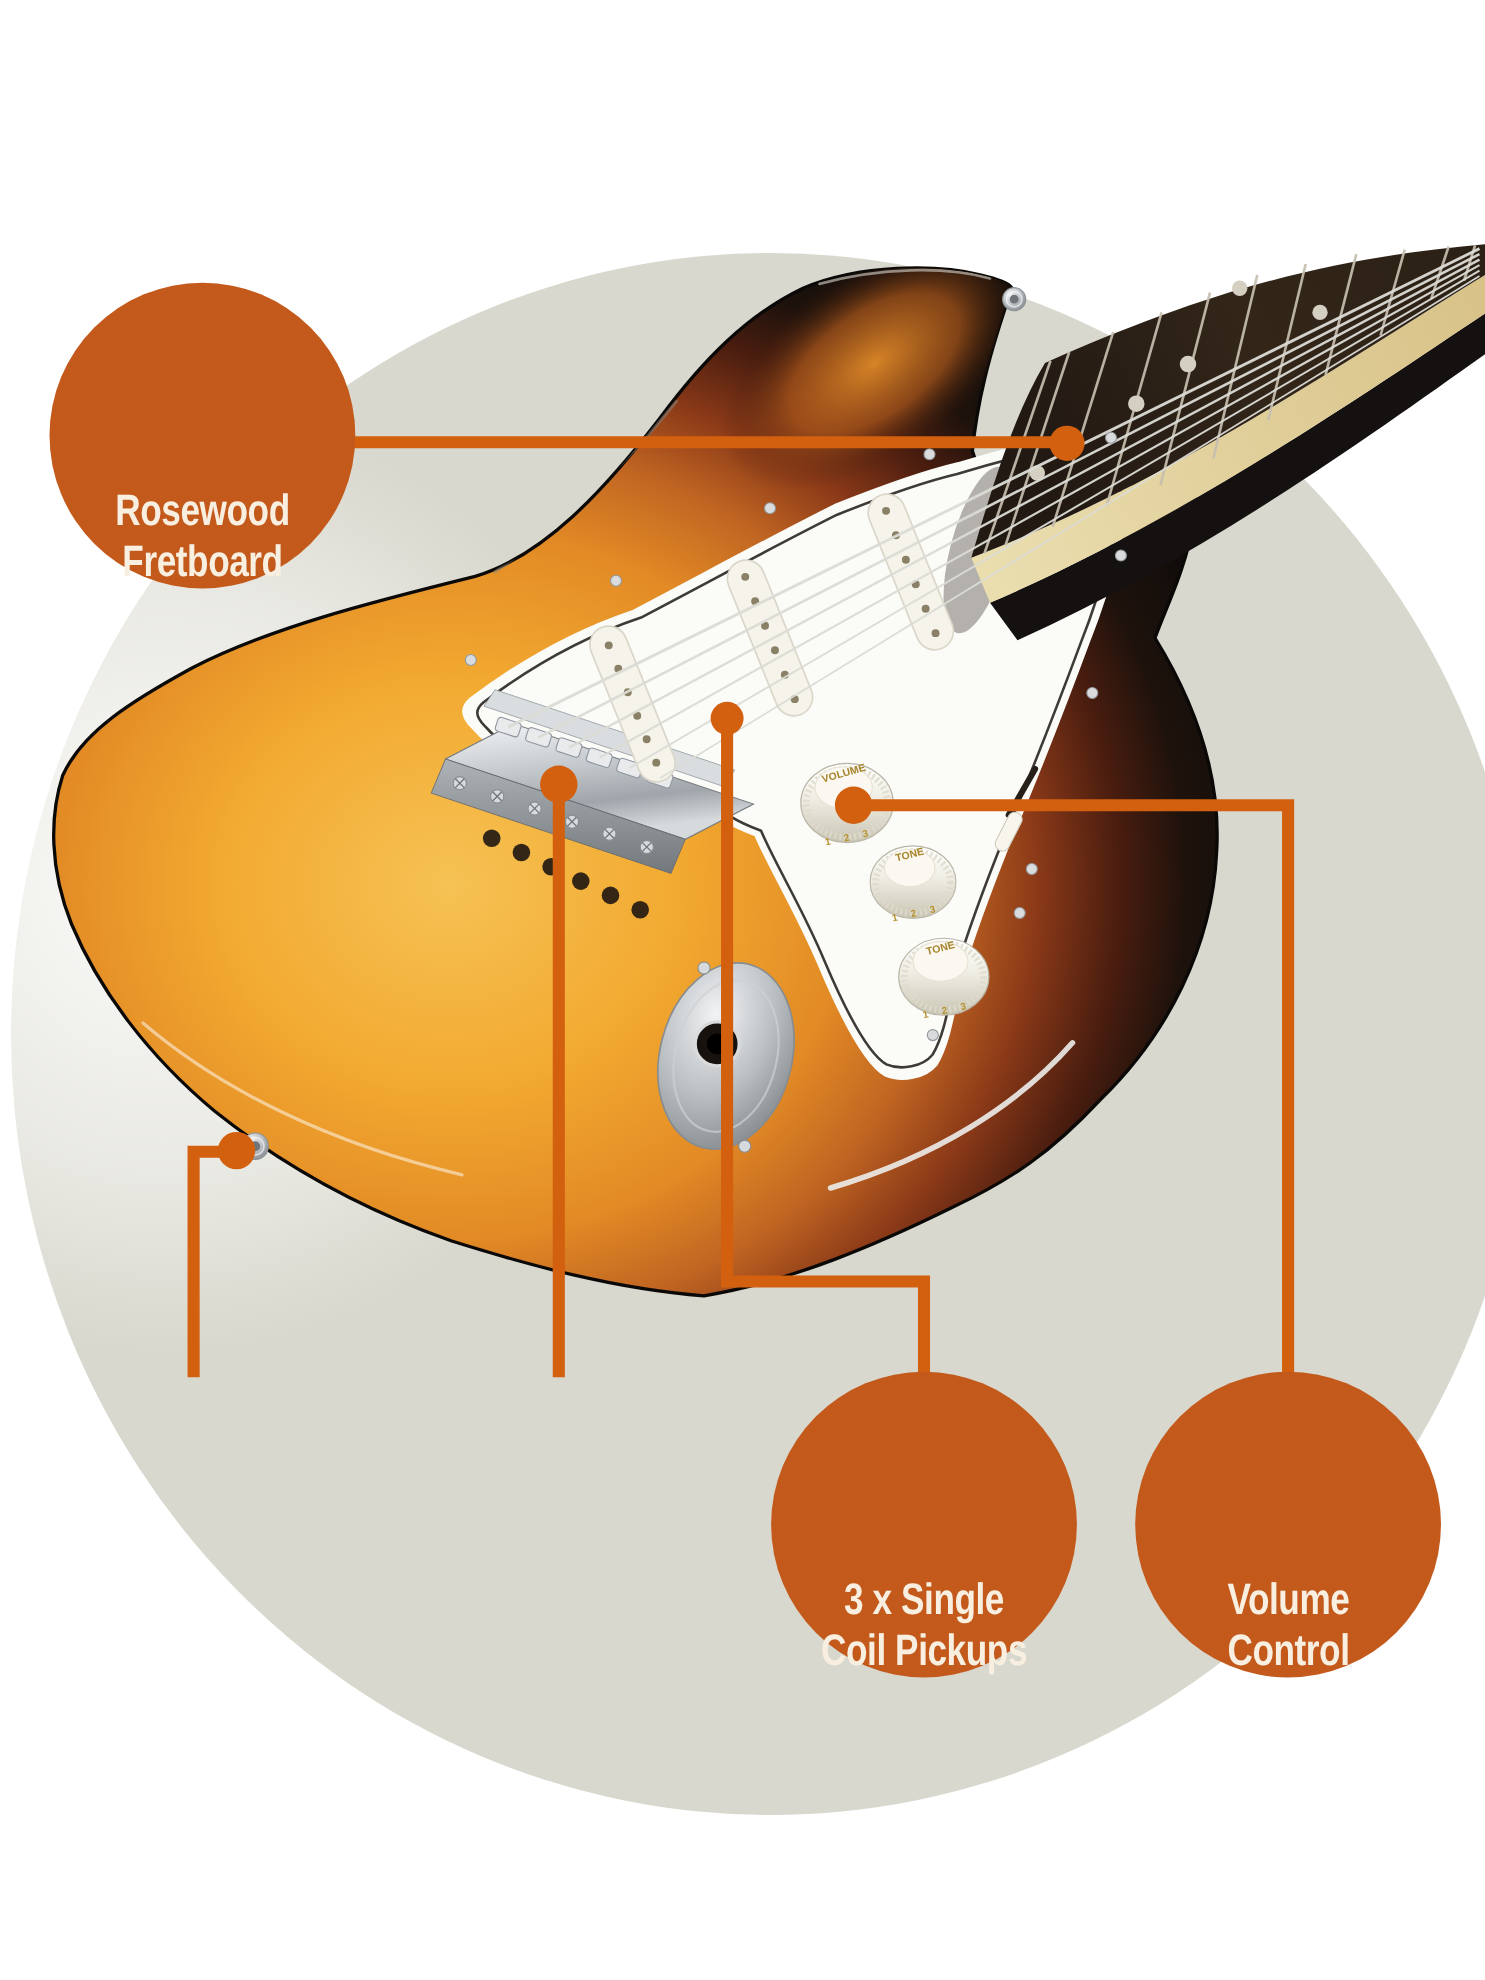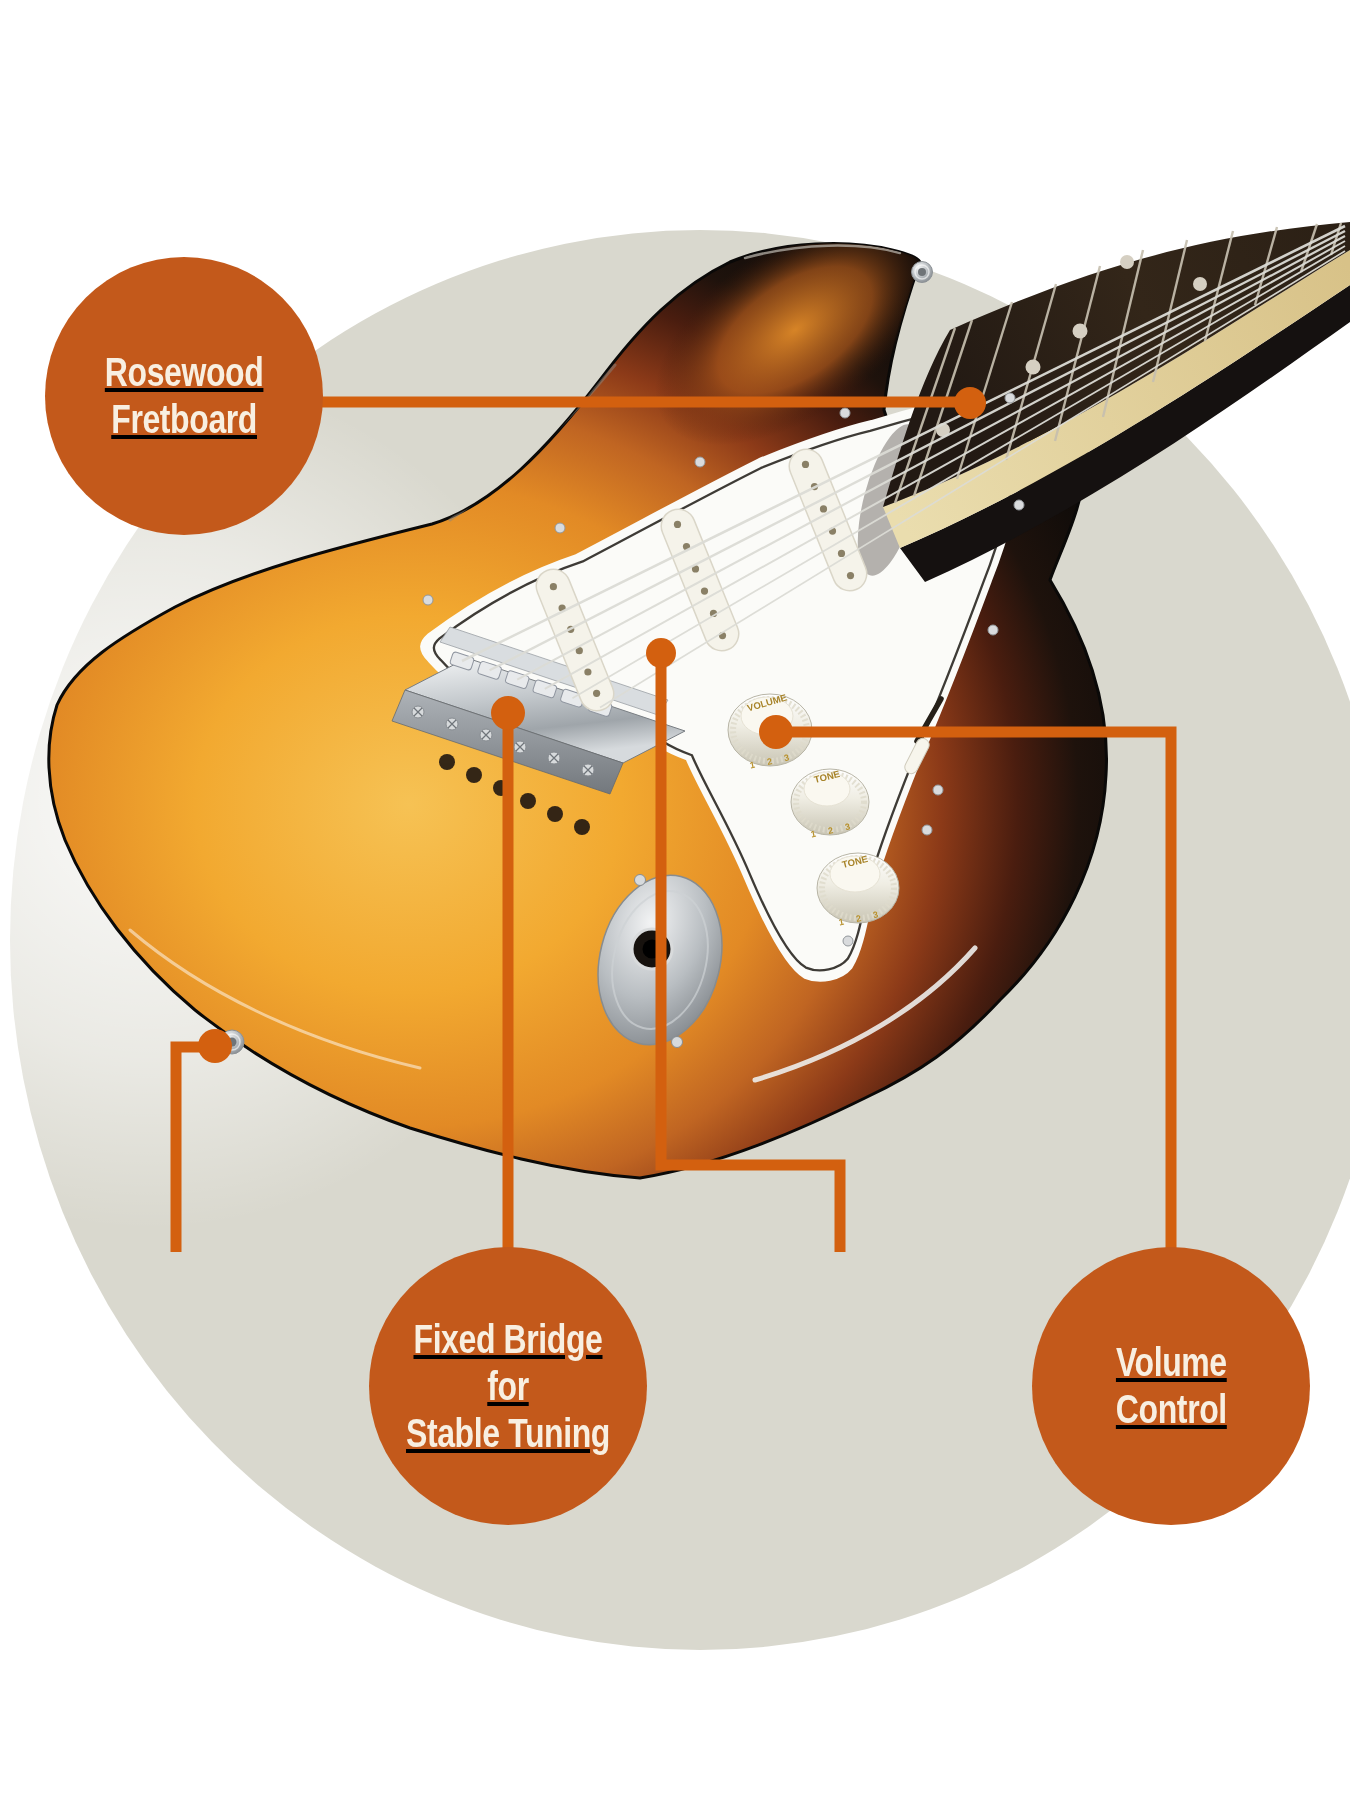--- a/index.html
+++ b/index.html
@@ -5,21 +5,21 @@
   html,body{margin:0;padding:0;}
   #stage{
     position:relative; width:1350px; height:1800px;
     background:#FFFFFF; overflow:hidden;
     font-family:"Liberation Sans", sans-serif;
   }
   #art{position:absolute; left:0; top:0;}
   .callout{
     position:absolute; width:278px; height:278px; border-radius:50%;
     background:var(--accent-circle,#C3591B);
-    display:flex; align-items:center; justify-content:center; text-align:center;text-decoration:underline;
+    display:flex; align-items:flex-end; justify-content:center; text-align:center;
   }
   .callout .txt{
     display:block; white-space:pre-line;
     font-weight:700; font-size:40px; line-height:47px; letter-spacing:-0.5px;
     color:var(--label-text,#F8EFE1);
     transform:scaleX(0.8);
   }
   .svgtext{font-family:"Liberation Sans", sans-serif;}
 </style>
 </head>
@@ -328,22 +328,22 @@
     <circle cx="508" cy="713" r="17"></circle>
     <circle cx="661" cy="653" r="15"></circle>
     <circle cx="776" cy="732" r="17"></circle>
   </g>
 </svg>
 
 <div class="callout" style="left:45px; top:257px;">
   <span class="txt">Rosewood
 Fretboard</span>
 </div>
-<div class="callout" style="left:369px; top:1247px;">
-  <span class="txt">Fixed Bridge for
-Stable Tuning</span>
+<div class="callout" style="left:701px; top:1247px;">
+  <span class="txt">3 x Single
+Coil Pickups</span>
 </div>
 <div class="callout" style="left:1032px; top:1247px;">
   <span class="txt">Volume
 Control</span>
 </div>
 
 </div>
 
 </body></html>

